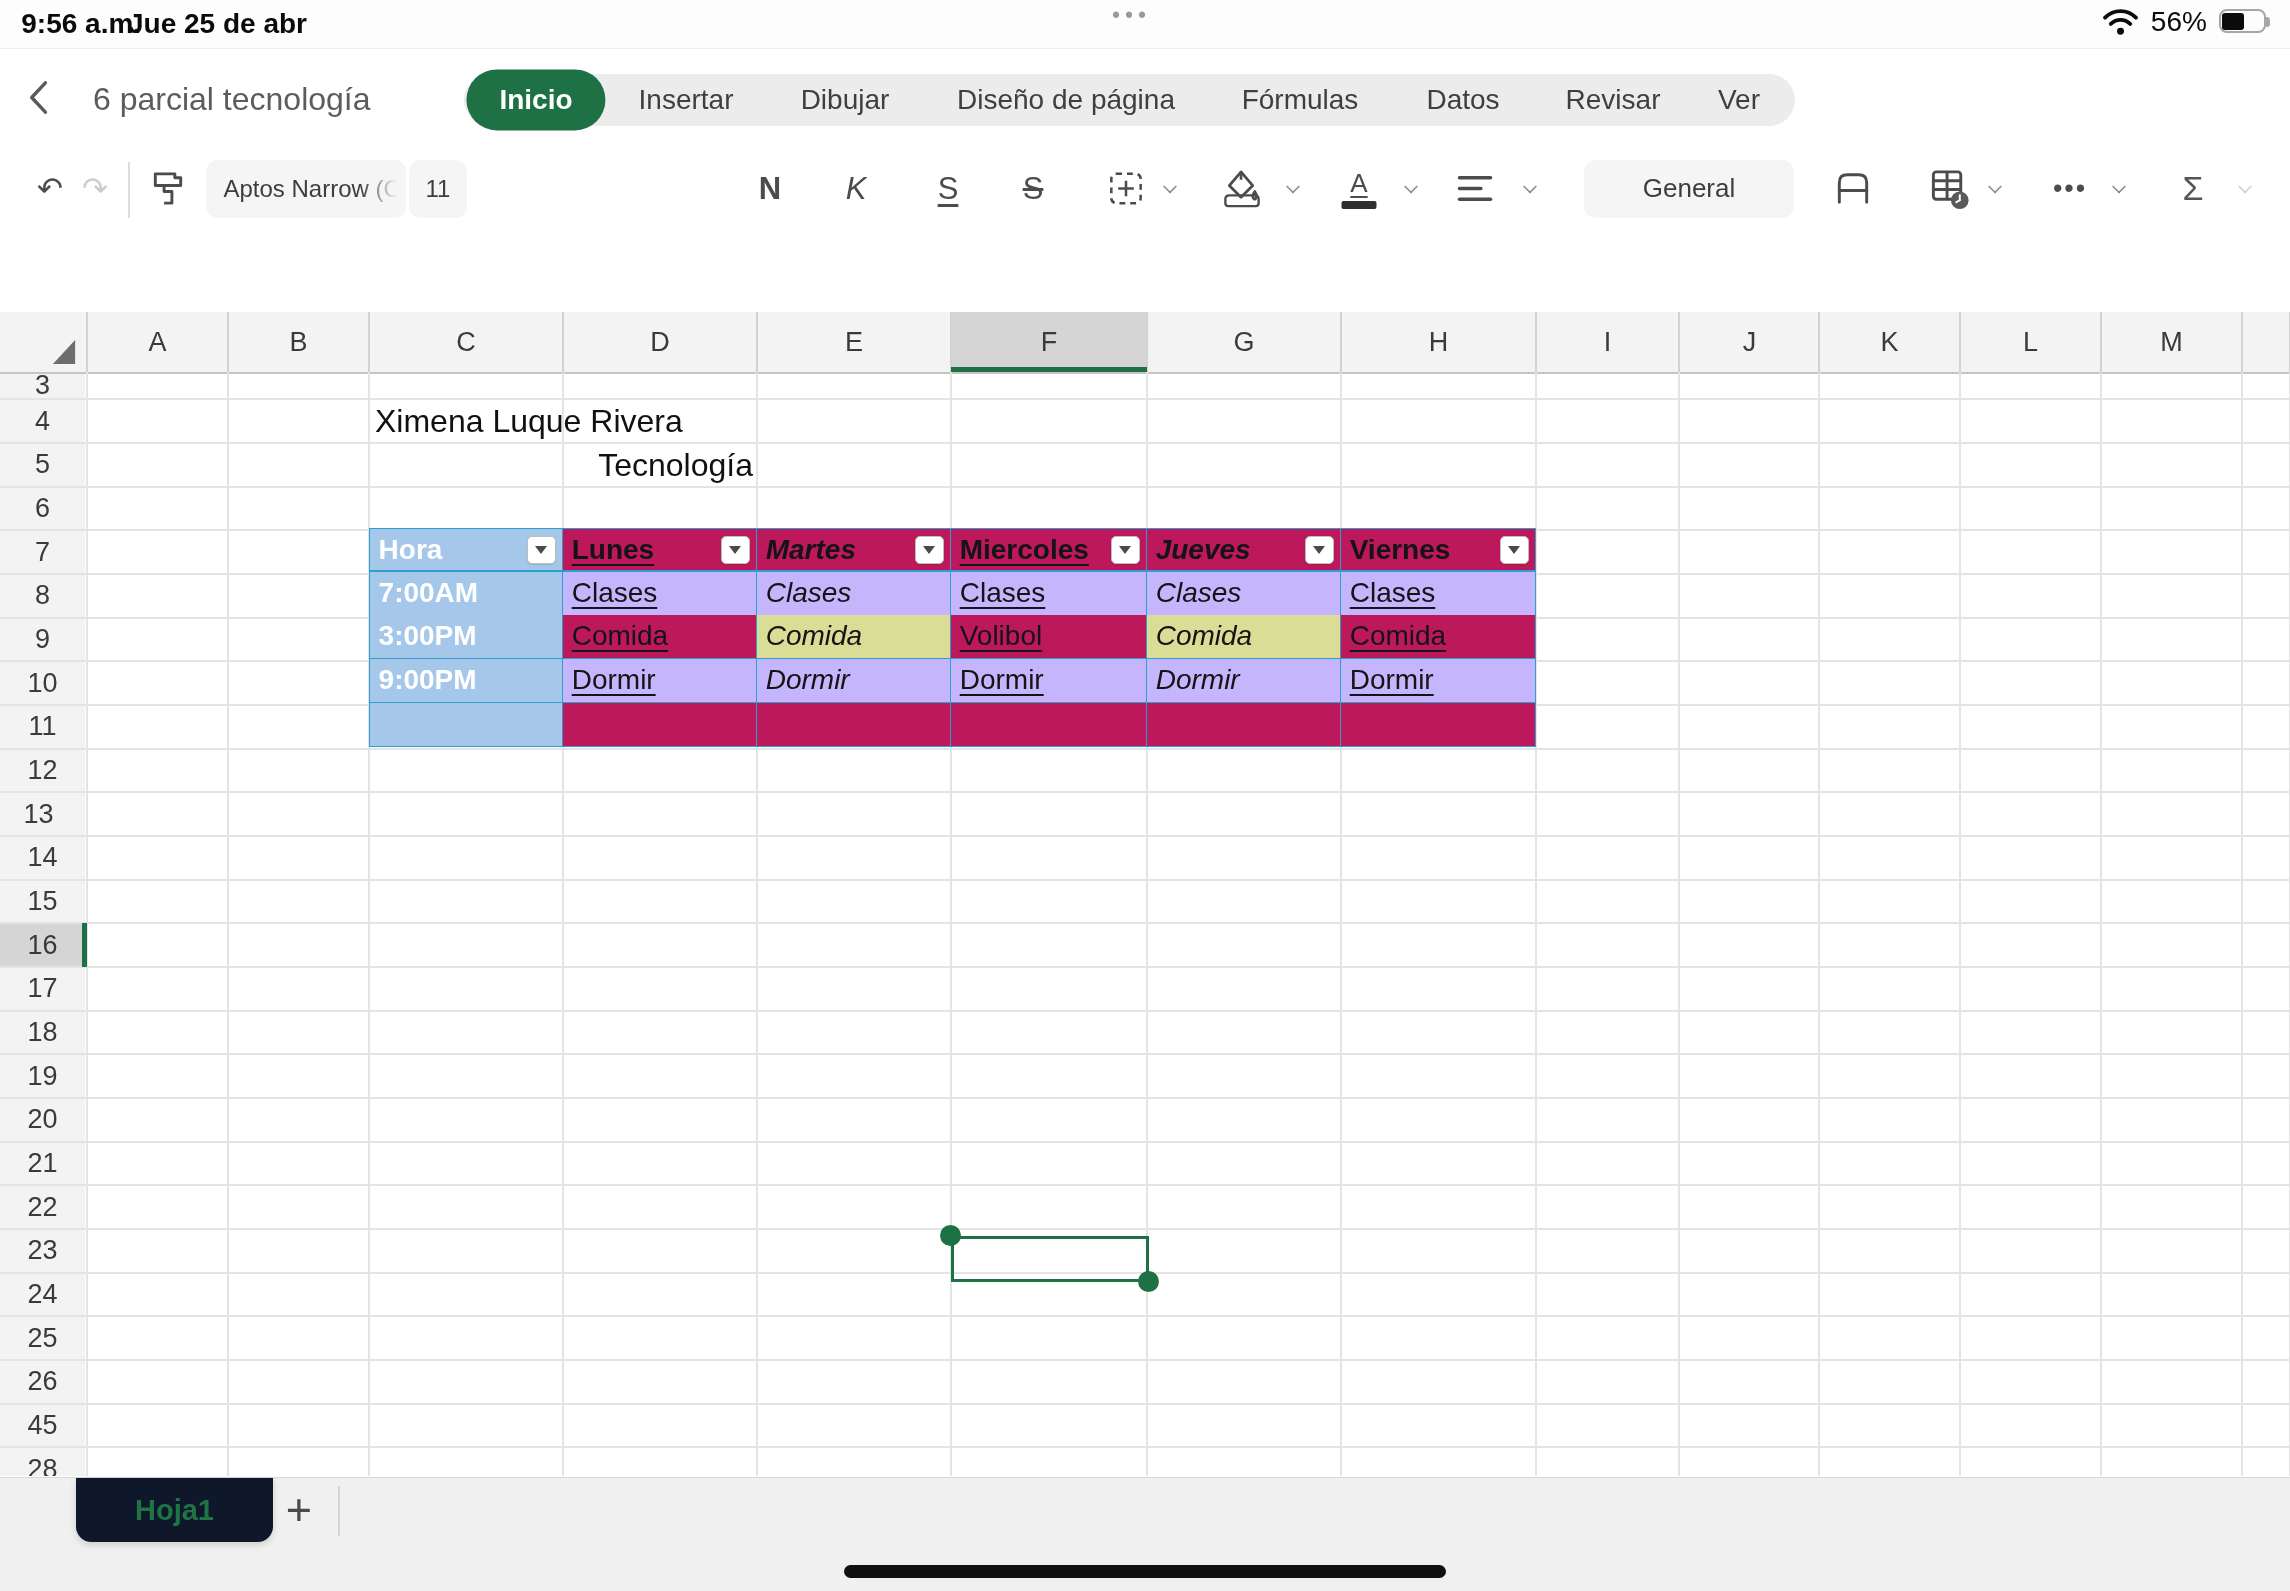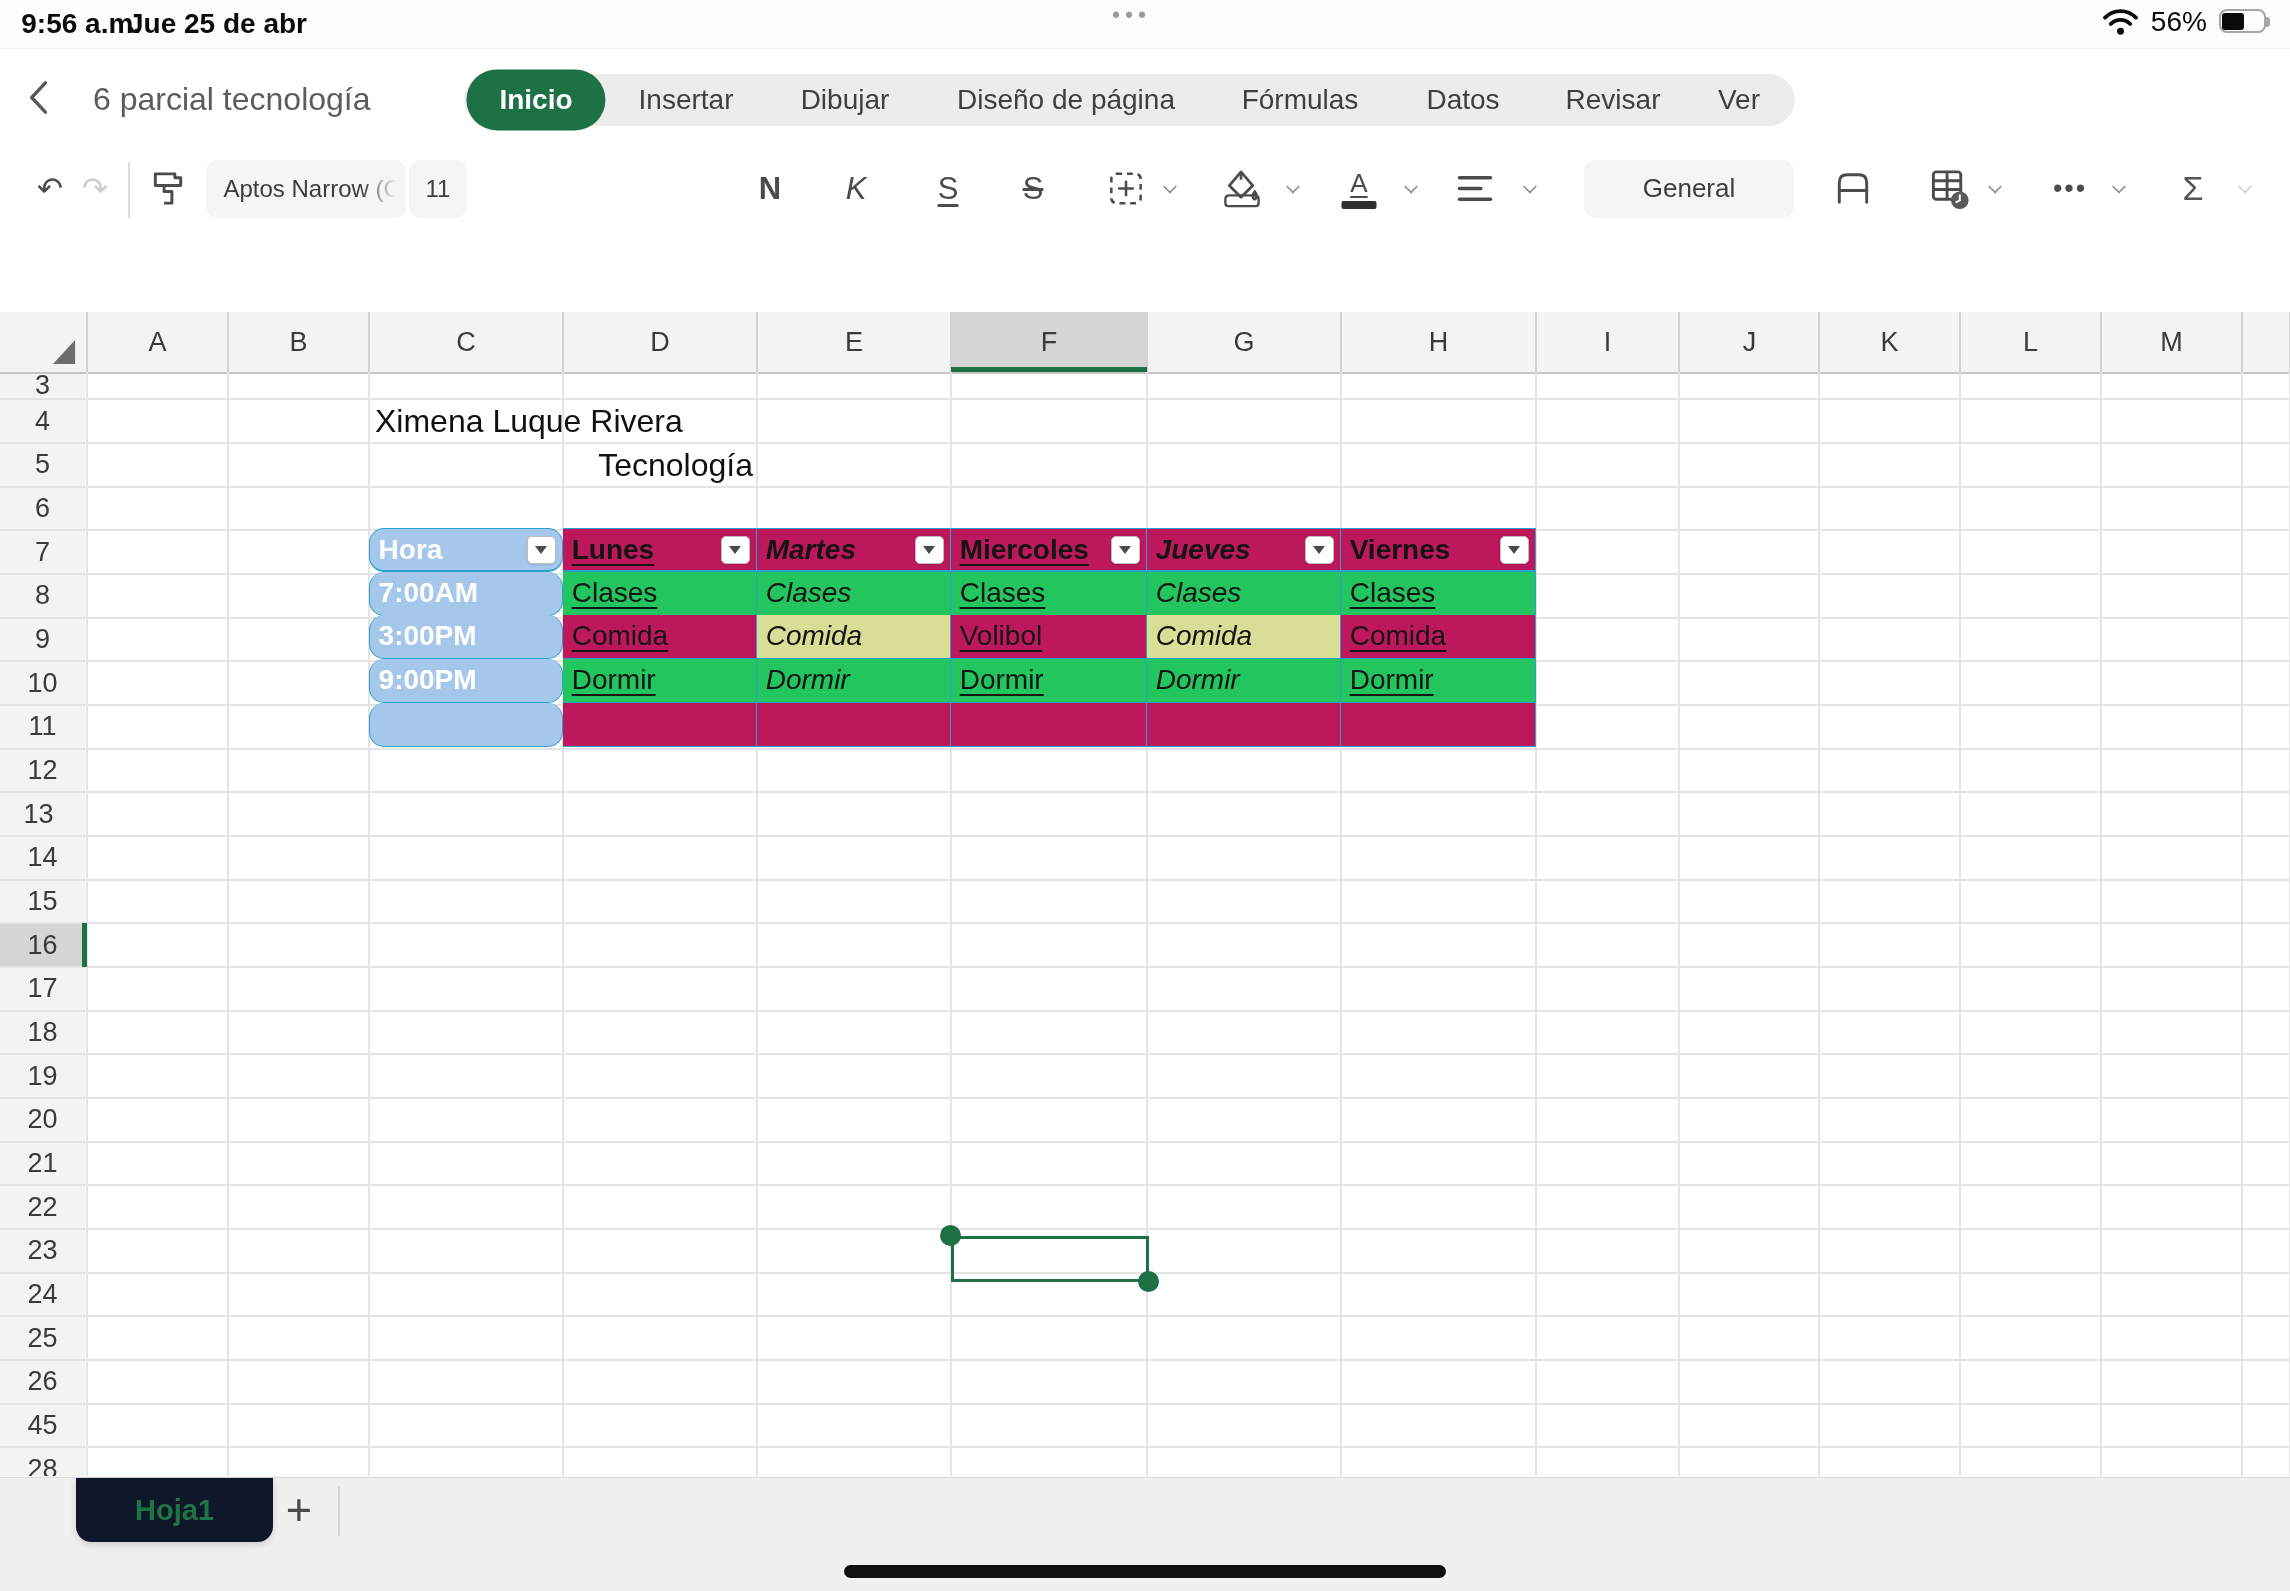--- a/index.html
+++ b/index.html
@@ -73,25 +73,25 @@
   .green-accent { position:absolute; background:#1E7145; z-index:3; }
   .vline,.hline { position:absolute; background:#e4e4e4; }
   .vline.hd,.hline.hd { background:#d2d2d2; }
   .corner-tri { position:absolute; left:50px; top:25px; }
   .cellfree { position:absolute; font-size:32px; color:#111; white-space:nowrap; z-index:2; line-height:44px; }
 
   
   .xl-table { position:absolute; z-index:2; }
   .tc { position:absolute; border-right:1.9px solid #2BA0CF; border-bottom:1.9px solid #2BA0CF;
     font-size:28px; color:#141414; padding-left:8.7px; line-height:41px; white-space:nowrap; background:#be185d; }
-  .tc.first { border-left:1.9px solid #2BA0CF;border-radius:15px; }
+  .tc.first { border-left:1.9px solid #2BA0CF; }
   .tc.toprow { border-top:1.9px solid #2BA0CF; }
   .tc.hdr { font-weight:bold; border-bottom-width:2.9px; }
   .tc.time { background:#A5C8EA; color:#fff; font-weight:bold; }
-  .tc.band { background:#22c55e; }
+  .tc.band { background:#c4b5fd; }
   .tc.yellow { background:#DADD95; }
   .tc.und { text-decoration:underline; text-decoration-thickness:1.9px; text-underline-offset:4.9px; }
   .tc.ita { font-style:italic; }
   .filterbtn { position:absolute; right:5.8px; top:6.8px; width:29px; height:28px; background:#fff;
     border:1px solid #bdbdbd; border-radius:4.9px; box-shadow:0 1px 1.9px rgba(0,0,0,.12); }
   .filterbtn::after { content:""; position:absolute; left:6.8px; top:9.7px; border-left:6.8px solid transparent;
     border-right:6.8px solid transparent; border-top:8.7px solid #4a4a4a; }
 
   
   .selbox { position:absolute; left:951px; top:924px; width:198px; height:46px;

